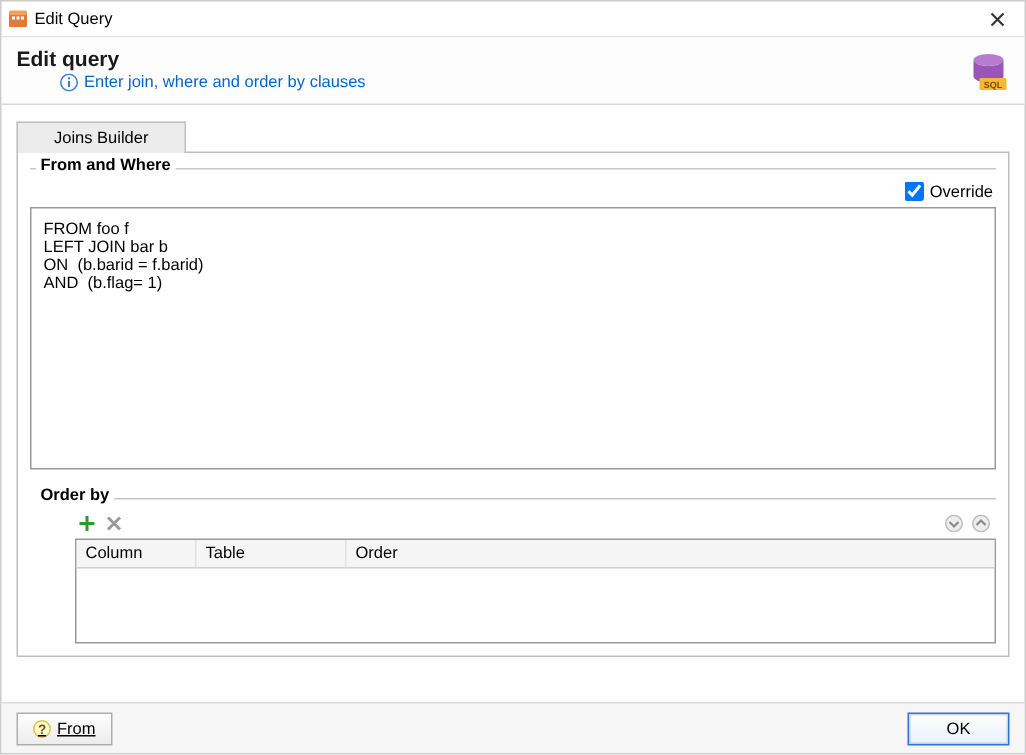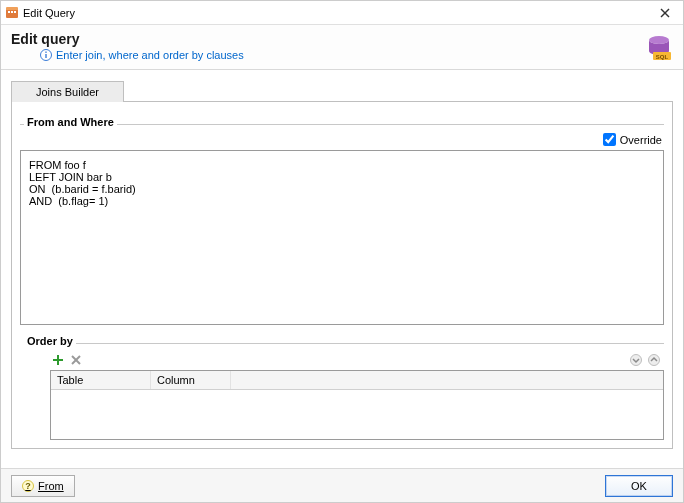--- a/index.html
+++ b/index.html
@@ -91,21 +91,21 @@
   .tab + .tab { margin-left: -1px; }
   .tab-panel {
     border: 1px solid #bfbfbf;
     margin: 0 10px;
     padding: 6px 8px 8px 8px;
     background: #fff;
   }
   
   .group {
     position: relative;
-    margin-top: 16px;
+    margin-top: 4px;
   }
   .group-label {
     font-size: 11px;
     font-weight: bold;
     background: #fff;
     padding: 0 3px;
     position: absolute;
     top: -8px; left: 4px;
   }
   .group-box {
@@ -301,22 +301,23 @@
         </span>
         <span class="tool-btn">
           <svg width="12" height="12" viewBox="0 0 12 12">
             <circle cx="6" cy="6" r="5.5" fill="#ededed" stroke="#bdbdbd"></circle>
             <path d="M3 7l3-3 3 3" fill="none" stroke="#8a8a8a" stroke-width="1.5"></path>
           </svg>
         </span>
       </div>
       <div class="orderby-table">
         <div class="orderby-head">
+          <div class="col col-column">Column</div>
           <div class="col col-table">Table</div>
-          <div class="col col-column">Column</div>
+          <div class="col col-order">Order</div>
         </div>
       </div>
     </div>
   </div>
 
 </div>
 
 <div class="bottombar">
   <span class="btn help-btn">
     <span class="q">?</span>

